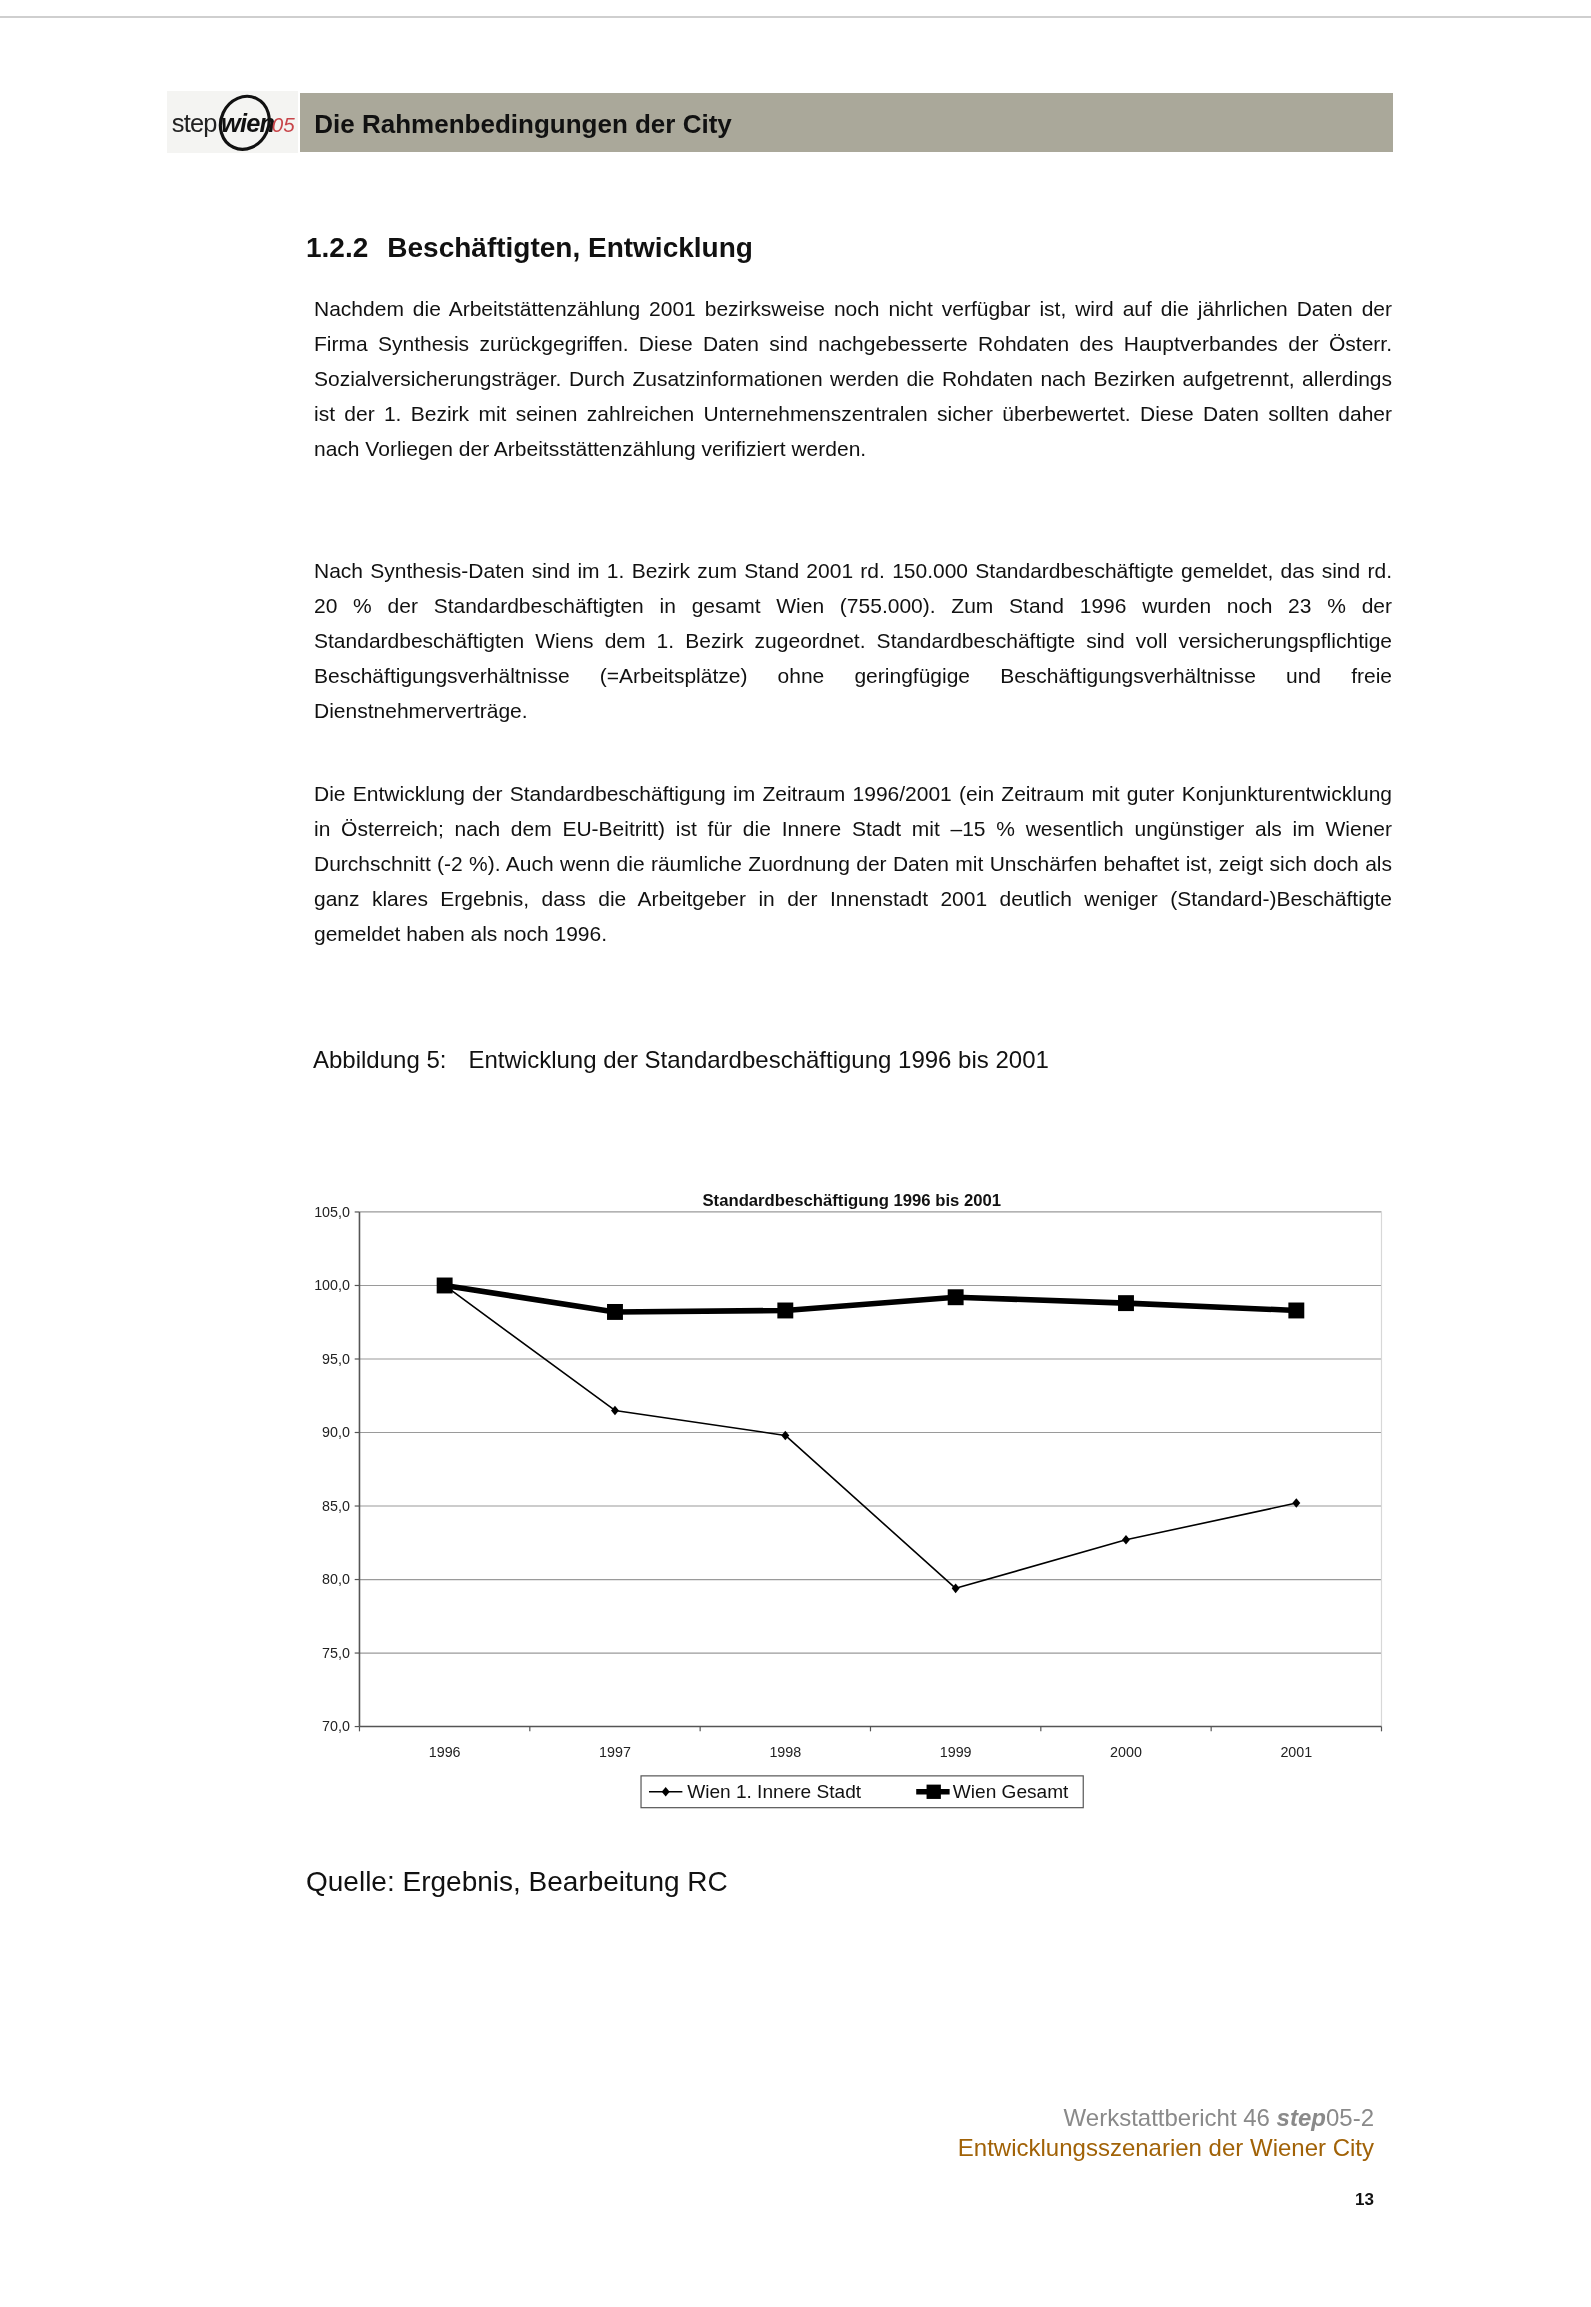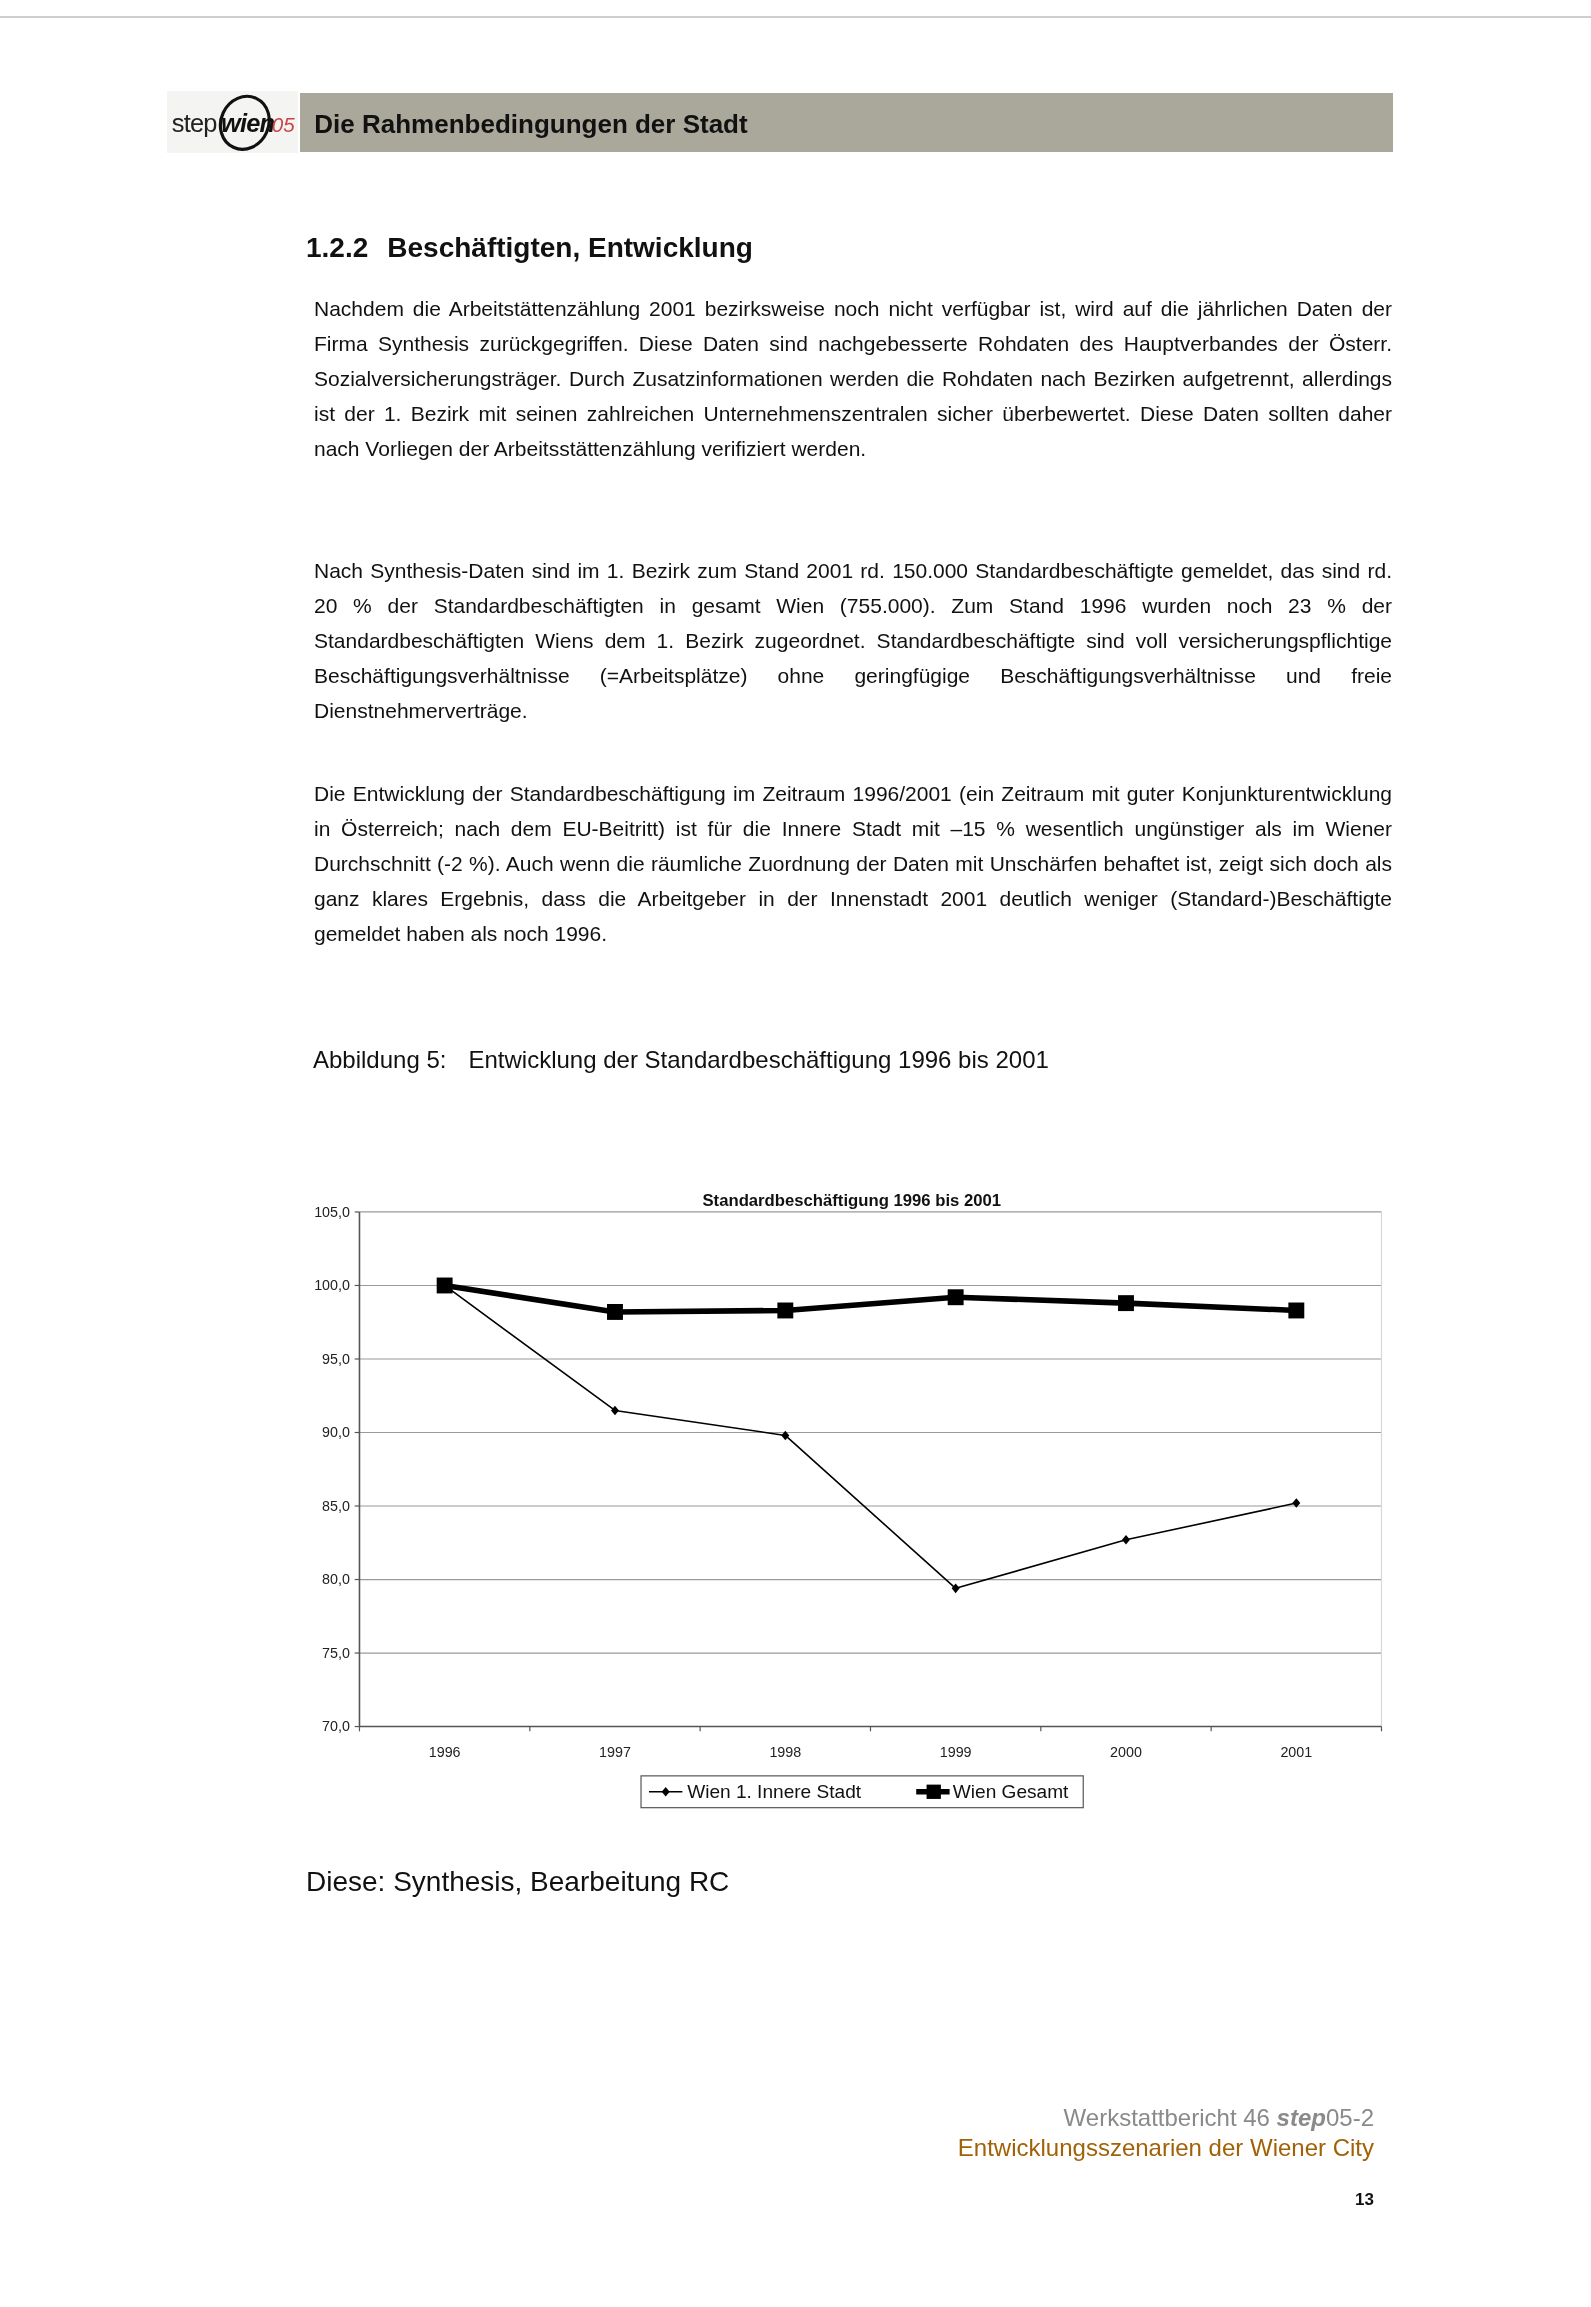--- a/index.html
+++ b/index.html
@@ -45,21 +45,21 @@
 <div class="header">
   <div class="logo">
     <svg width="131" height="62" viewBox="0 0 165 78">
       <ellipse cx="98" cy="40" rx="30" ry="34" fill="none" stroke="#111" stroke-width="4" transform="rotate(25 98 40)"></ellipse>
       <text x="6" y="52" font-size="32" fill="#222" font-family="Liberation Sans, sans-serif" letter-spacing="-1">step</text>
       <text x="68" y="52" font-size="32" font-style="italic" font-weight="bold" fill="#111" font-family="Liberation Sans, sans-serif" letter-spacing="-1">wien</text>
       <text x="132" y="52" font-size="26" font-style="italic" fill="#c8454a" font-family="Liberation Sans, sans-serif">05</text>
     </svg>
   </div>
   <div class="header-bar">
-    <span class="header-title">Die Rahmenbedingungen der Stadt</span>
+    <span class="header-title">Die Rahmenbedingungen der City</span>
   </div>
 </div>
 
 <h1 class="section-title" style="margin:0;">
   <span class="num">1.2.2</span><span>Beschäftigten, Entwicklung</span>
 </h1>
 
 <p class="para" id="p1">Nachdem die Arbeitstättenzählung 2001 bezirksweise noch nicht verfügbar ist, wird auf die jährlichen Daten der Firma Synthesis zurückgegriffen. Diese Daten sind nachgebesserte Rohdaten des Hauptverbandes der Österr. Sozialversicherungsträger. Durch Zusatzinformationen werden die Rohdaten nach Bezirken aufgetrennt, allerdings ist der 1. Bezirk mit seinen zahlreichen Unternehmenszentralen sicher überbewertet. Diese Daten sollten daher nach Vorliegen der Arbeitsstättenzählung verifiziert werden.</p>
 <p class="para" id="p2">Nach Synthesis-Daten sind im 1. Bezirk zum Stand 2001 rd. 150.000 Standardbeschäftigte gemeldet, das sind rd. 20 % der Standardbeschäftigten in gesamt Wien (755.000). Zum Stand 1996 wurden noch 23 % der Standardbeschäftigten Wiens dem 1. Bezirk zugeordnet. Standardbeschäftigte sind voll versicherungspflichtige Beschäftigungsverhältnisse (=Arbeitsplätze) ohne geringfügige Beschäftigungsverhältnisse und freie Dienstnehmerverträge.</p>
 <p class="para" id="p3">Die Entwicklung der Standardbeschäftigung im Zeitraum 1996/2001 (ein Zeitraum mit guter Konjunkturentwicklung in Österreich; nach dem EU-Beitritt) ist für die Innere Stadt mit –15 % wesentlich ungünstiger als im Wiener Durchschnitt (-2 %). Auch wenn die räumliche Zuordnung der Daten mit Unschärfen behaftet ist, zeigt sich doch als ganz klares Ergebnis, dass die Arbeitgeber in der Innenstadt 2001 deutlich weniger (Standard-)Beschäftigte gemeldet haben als noch 1996.</p>
@@ -135,20 +135,20 @@
         <line x1="456" x2="498" y1="822" y2="822" stroke="#000" stroke-width="2"></line>
         <polygon points="477,816 482,822 477,828 472,822" fill="#000"></polygon>
         <text x="504" y="830" font-size="24" fill="#111">Wien 1. Innere Stadt</text>
         <line x1="792" x2="834" y1="822" y2="822" stroke="#000" stroke-width="7"></line>
         <rect x="805" y="813" width="18" height="18" fill="#000"></rect>
         <text x="838" y="830" font-size="24" fill="#111">Wien Gesamt</text>
       </g>
   </svg>
 </div>
 
-<div class="source">Diese: Synthesis, Bearbeitung RC</div>
+<div class="source">Quelle: Ergebnis, Bearbeitung RC</div>
 
 <div class="footer">
   <div class="footer-report"><span>Werkstattbericht 46 </span><span class="step">step</span><span>05-2</span></div>
   <div class="footer-subtitle">Entwicklungsszenarien der Wiener City</div>
 </div>
 <div class="page-number">13</div>
 
 
 </body></html>

